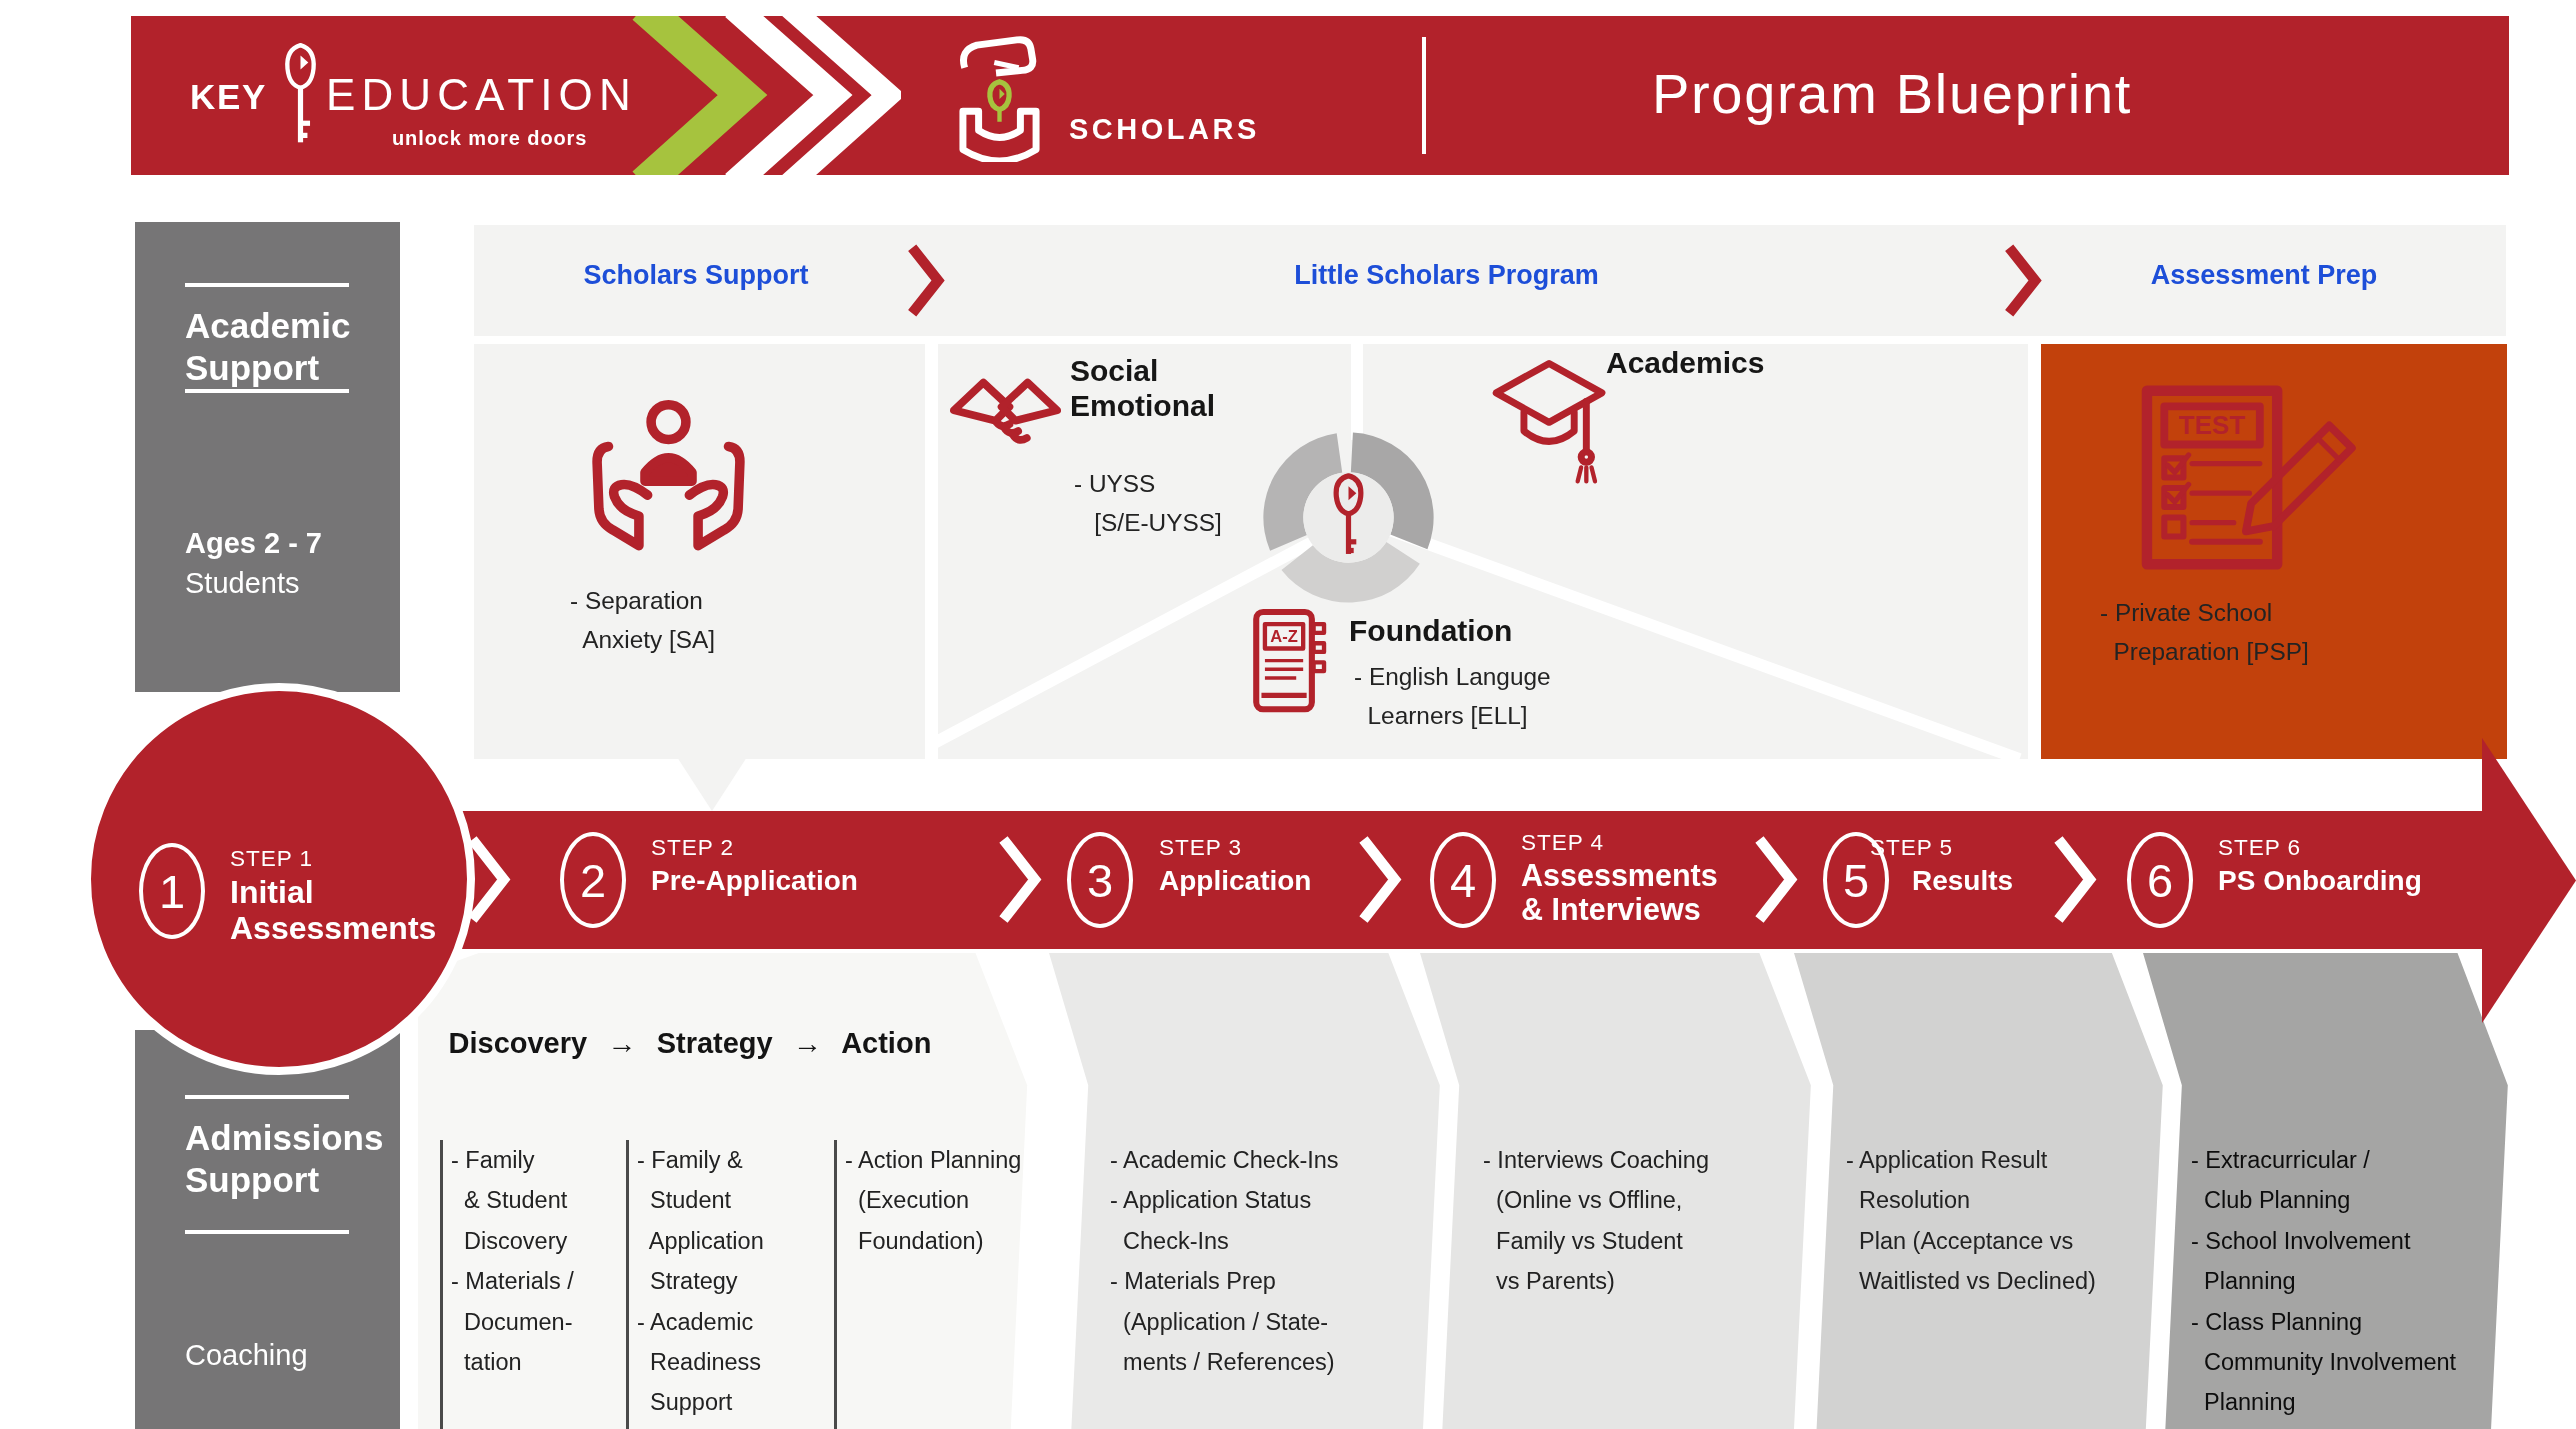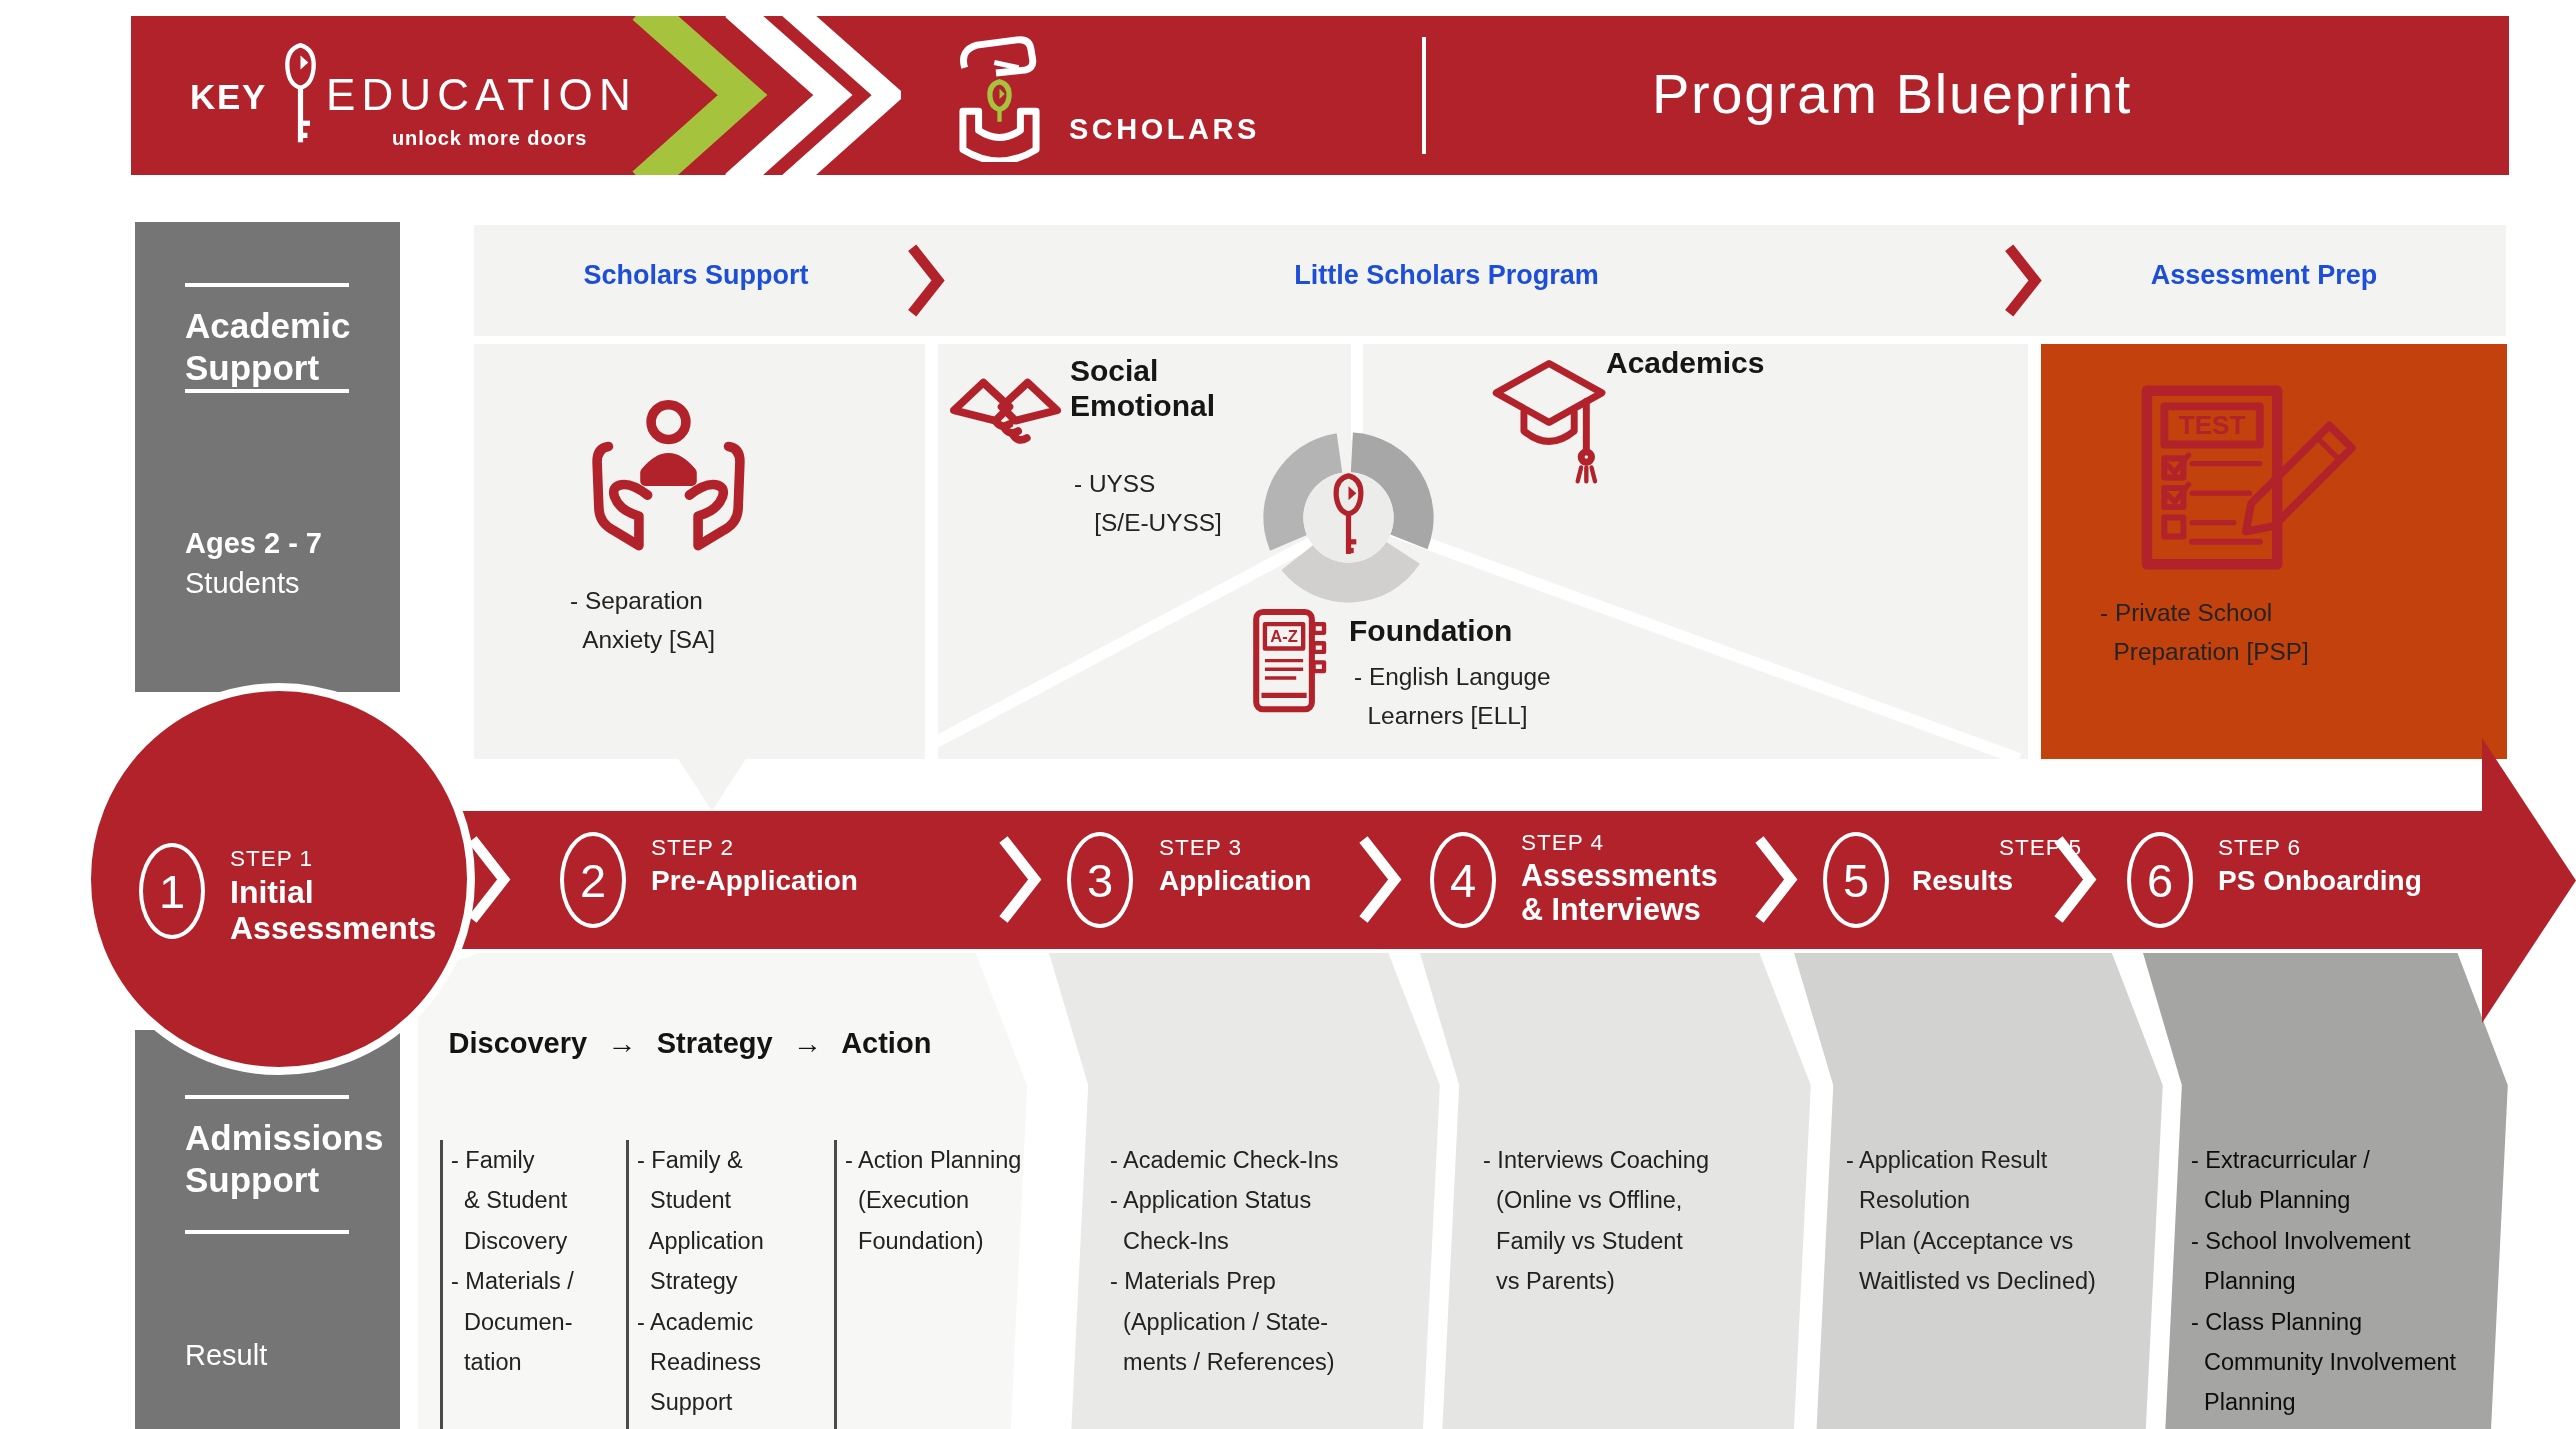--- a/index.html
+++ b/index.html
@@ -51,21 +51,21 @@
   .band { left:261px; top:811px; width:2221px; height:138px; background:#b2222b; z-index:3; }
   .arrowhead { left:2482px; top:738px; width:94px; height:285px; background:#b2222b; clip-path:polygon(0 0,100% 50%,0 100%); z-index:3; }
   .step1-circle { left:83px; top:683px; width:392px; height:392px; background:#b2222b; border:8.7px solid #fff; border-radius:50%; z-index:5; }
   .num { width:66px; height:96px; border:4.4px solid #fff; border-radius:50%; color:#fff; font-size:47px; display:flex; align-items:center; justify-content:center; z-index:4; }
   .steplbl-small { color:#fff; font-size:22.6px; letter-spacing:0.9px; z-index:4; }
   .steplbl-name  { color:#fff; font-size:28px; font-weight:bold; line-height:1.12; white-space:pre-line; z-index:4; }
   .s1n { left:48px; top:152px; } .s1a { left:139px; top:155px; } .s1b { left:139px; top:184px; font-size:32px; }
   .s2n { left:299px; top:21px; } .s2a { left:390px; top:24.4px; } .s2b { left:390px; top:54px; }
   .s3n { left:806px; top:21px; } .s3a { left:898px; top:24.4px; } .s3b { left:898px; top:54px; }
   .s4n { left:1169px; top:21px; } .s4a { left:1260px; top:19px; } .s4b { left:1260px; top:47px; font-size:30.5px; }
-  .s5n { left:1562px; top:21px; } .s5a { left:1738px; top:24.4px; } .s5b { left:1651px; top:54px; }
+  .s5n { left:1562px; top:21px; } .s5a { left:1609px; top:24.4px; } .s5b { left:1651px; top:54px; }
   .s6n { left:1866px; top:21px; } .s6a { left:1957px; top:24.4px; } .s6b { left:1957px; top:54px; }
   .step-chev { top:25px; z-index:4; }
   .sc1 { left:206px; } .sc2 { left:737px; } .sc3 { left:1097px; } .sc4 { left:1493px; } .sc5 { left:1792px; }
 
   
   .dp { top:953px; height:633px; z-index:2; }
   .dp-text { font-size:23.5px; color:#222; line-height:1.72; white-space:pre; }
   .p2 { left:418px; width:646px; background:#f7f7f5;
         clip-path:polygon(0 8.3%,2.7% 2.5%,9.4% 0,86.3% 0,94.3% 20.9%,90.6% 100%,0 100%); }
   .p3 { left:1049px; width:396px; background:#e9e9e8; clip-path:polygon(0 0,85.7% 0,98.7% 20.9%,92.5% 100%,3.7% 100%,9.9% 20.9%); }
@@ -377,17 +377,17 @@
     <div class="abs sb-rule" style="top:167px;"></div>
     <div class="abs sb-sub-b" style="top:305px;">Ages 2 - 7</div>
     <div class="abs sb-sub-r" style="top:345px;">Students</div>
   </div>
 
   <div class="abs sidebar sb-bot">
     <div class="abs sb-rule" style="top:65px;"></div>
     <div class="abs sb-title" style="top:87px;">Admissions
 Support</div>
     <div class="abs sb-rule" style="top:200px;"></div>
-    <div class="abs sb-sub-r" style="top:309px;">Result</div>
+    <div class="abs sb-sub-r" style="top:309px;">Coaching</div>
   </div>
 
 </div>
 
 
 </body></html>

